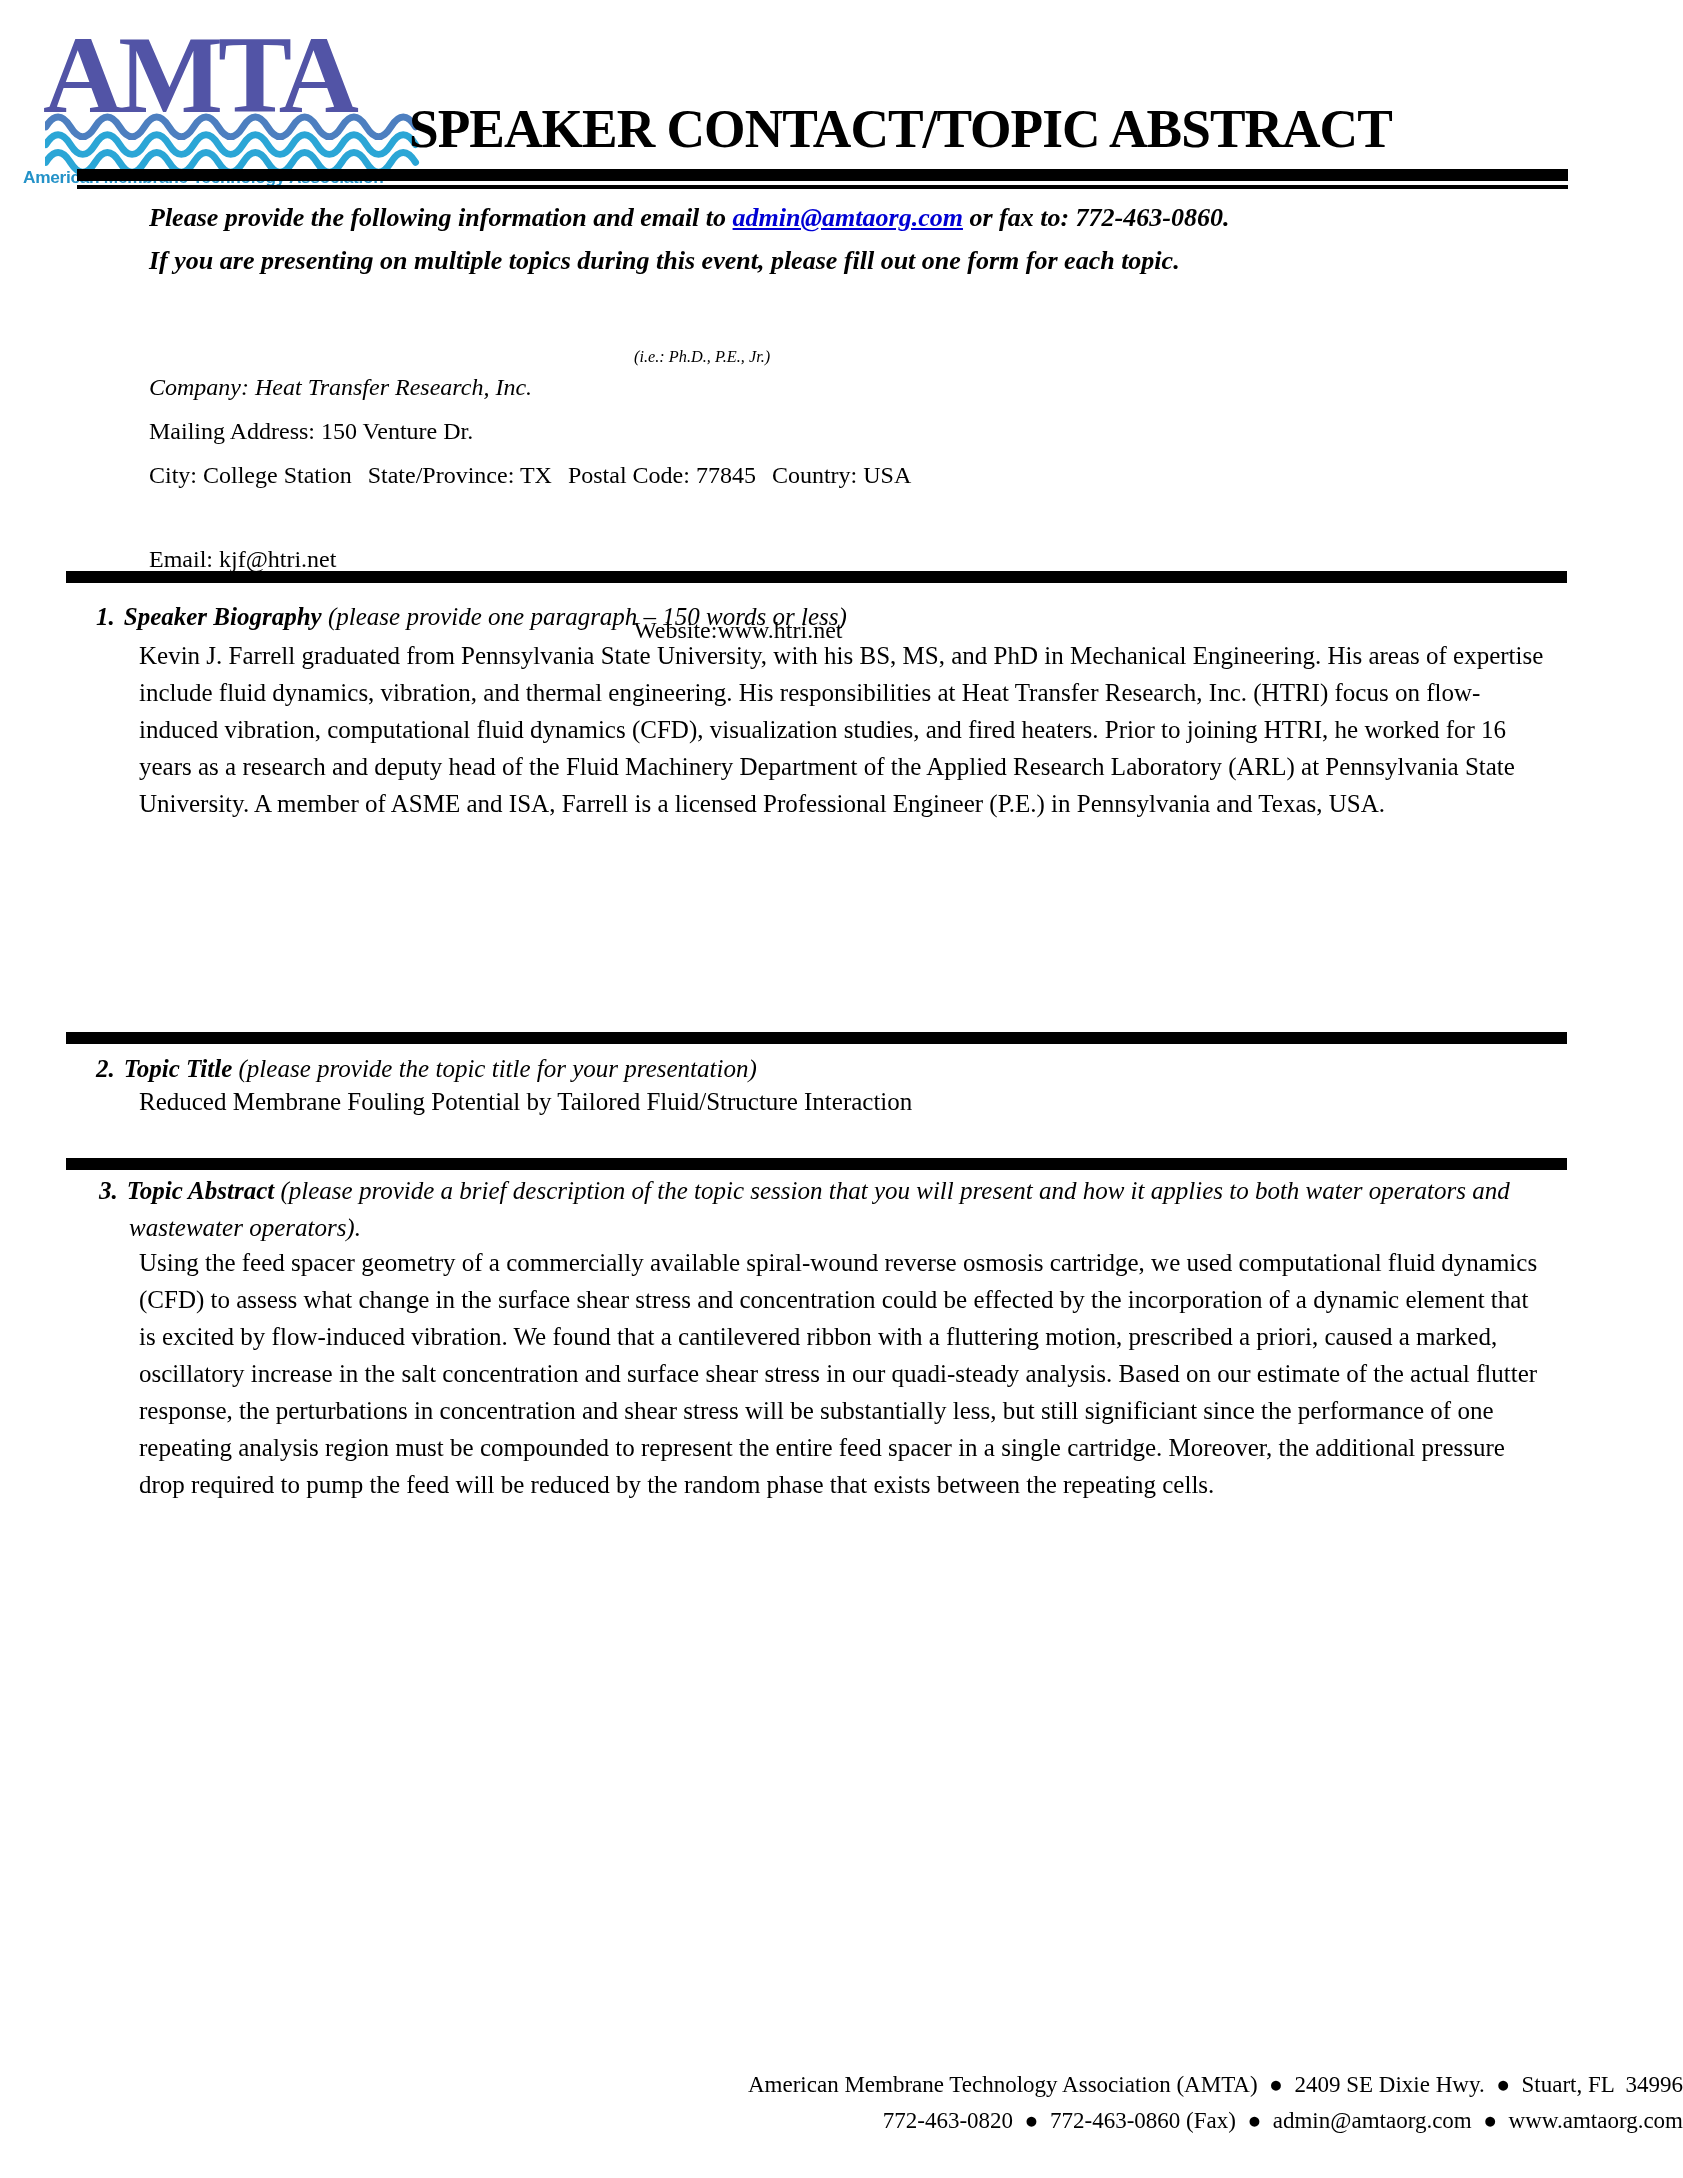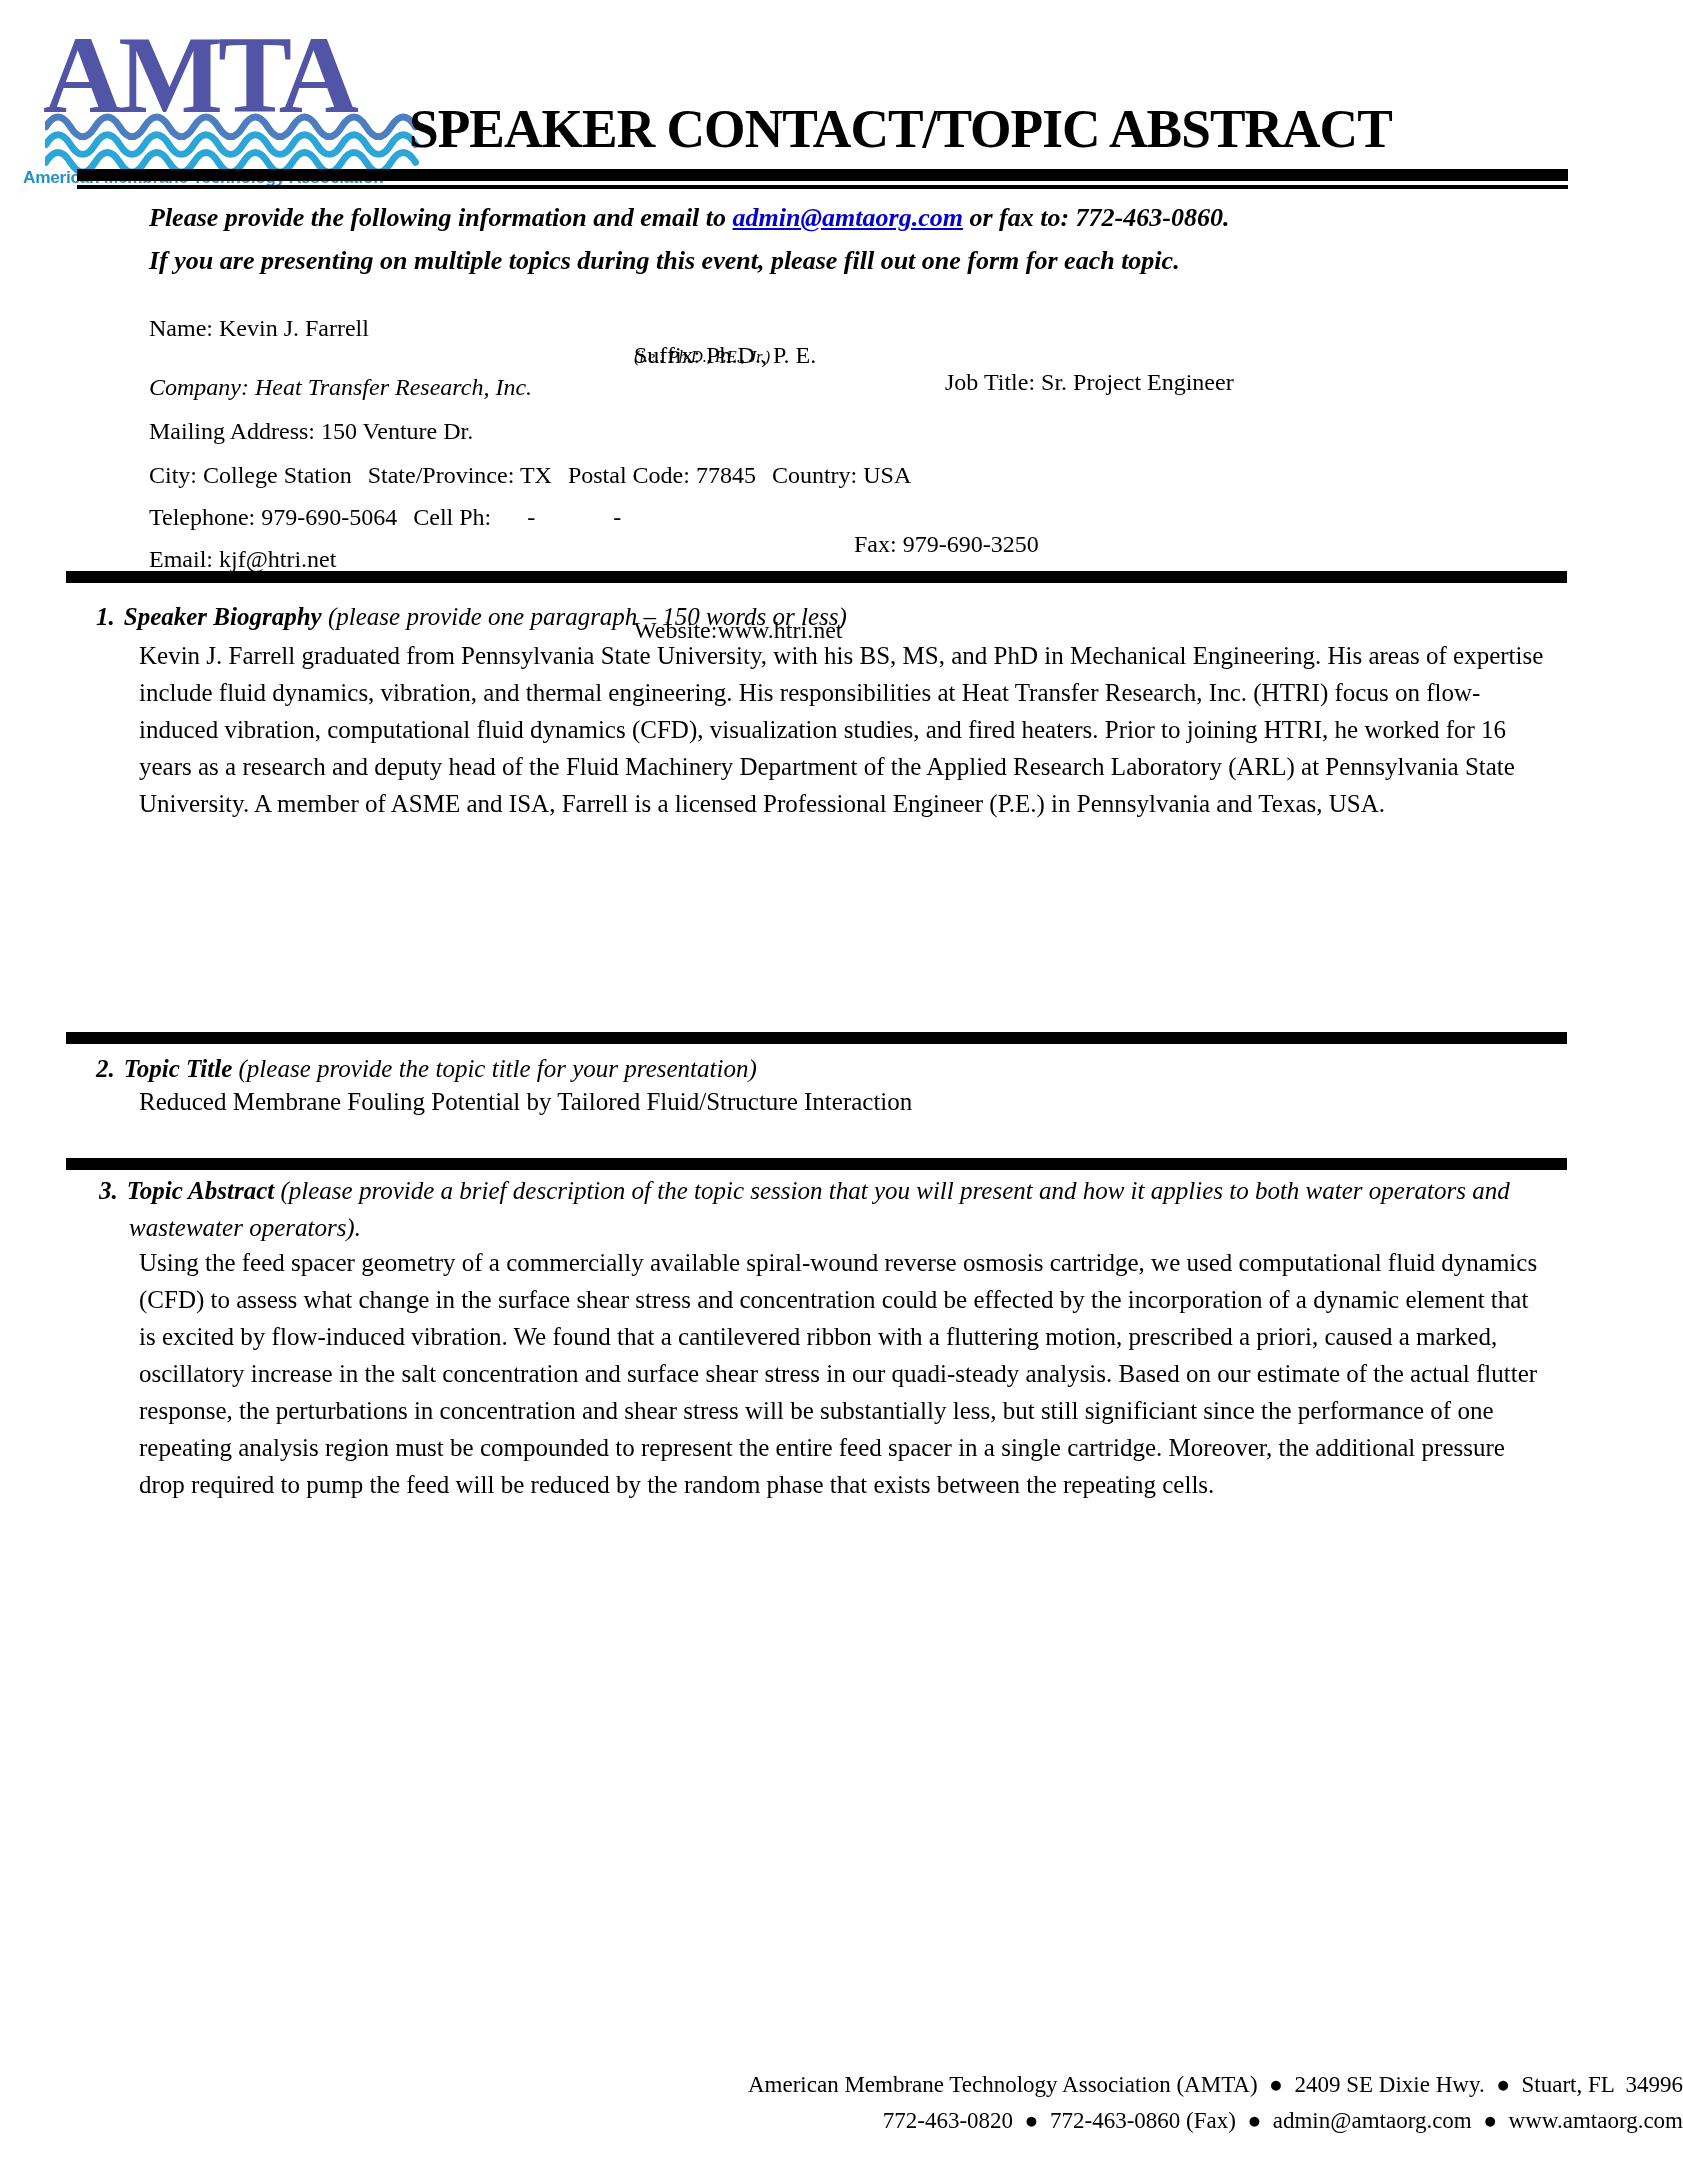--- a/index.html
+++ b/index.html
@@ -83,40 +83,31 @@
     <div class="logo-subtext">American Membrane Technology Association</div>
   </div>
   <h1 class="title">SPEAKER CONTACT/TOPIC ABSTRACT</h1>
   <div class="double-rule"></div>
 
   <div class="instructions">
     <div><span>Please provide the following information and email to </span><a>admin@amtaorg.com</a><span> or fax to: 772-463-0860.</span></div>
     <div>If you are presenting on multiple topics during this event, please fill out one form for each topic.</div>
   </div>
 
-  <div class="crow r-name">
-    <span class="flow"><span>Name:</span> <span>Kevin J. Farrell</span></span>
-    <span class="cf col-suffix"><span>Suffix:</span> <span>Ph.D., P. E.</span></span>
-    <span class="cf col-job"><span>Job Title:</span> <span>Sr. Project Engineer</span></span>
-  </div>
   <div class="crow r-hint">
     <span class="hint-small">(i.e.: Ph.D., P.E., Jr.)</span>
   </div>
   <div class="crow r-company">
     <span class="flow"><span>Company:</span> <span>Heat Transfer Research, Inc.</span></span>
   </div>
   <div class="crow r-mailing">
     <span class="flow"><span>Mailing Address:</span> <span>150 Venture Dr.</span></span>
   </div>
   <div class="crow r-city">
     <span class="flow"><span class="pair"><span>City:</span> <span>College Station</span></span><span class="pair"><span>State/Province:</span> <span>TX</span></span><span class="pair"><span>Postal Code:</span> <span>77845</span></span><span class="pair"><span>Country:</span> <span>USA</span></span></span>
-  </div>
-  <div class="crow r-phone">
-    <span class="flow"><span class="pair"><span>Telephone:</span> <span>979-690-5064</span></span><span class="pair"><span>Cell Ph:</span>      <span>-             -</span></span></span>
-    <span class="cf col-fax"><span>Fax:</span> <span>979-690-3250</span></span>
   </div>
   <div class="crow r-email">
     <span class="flow"><span>Email:</span> <span>kjf@htri.net</span></span>
     <span class="cf col-web"><span>Website:</span><span>www.htri.net</span></span>
   </div>
 
   <div class="bar bar1"></div>
   <div class="sec-head sh1">
     <span class="sec-num">1.</span><span class="sec-title">Speaker Biography</span> <span class="sec-hint">(please provide one paragraph – 150 words or less)</span>
   </div>

